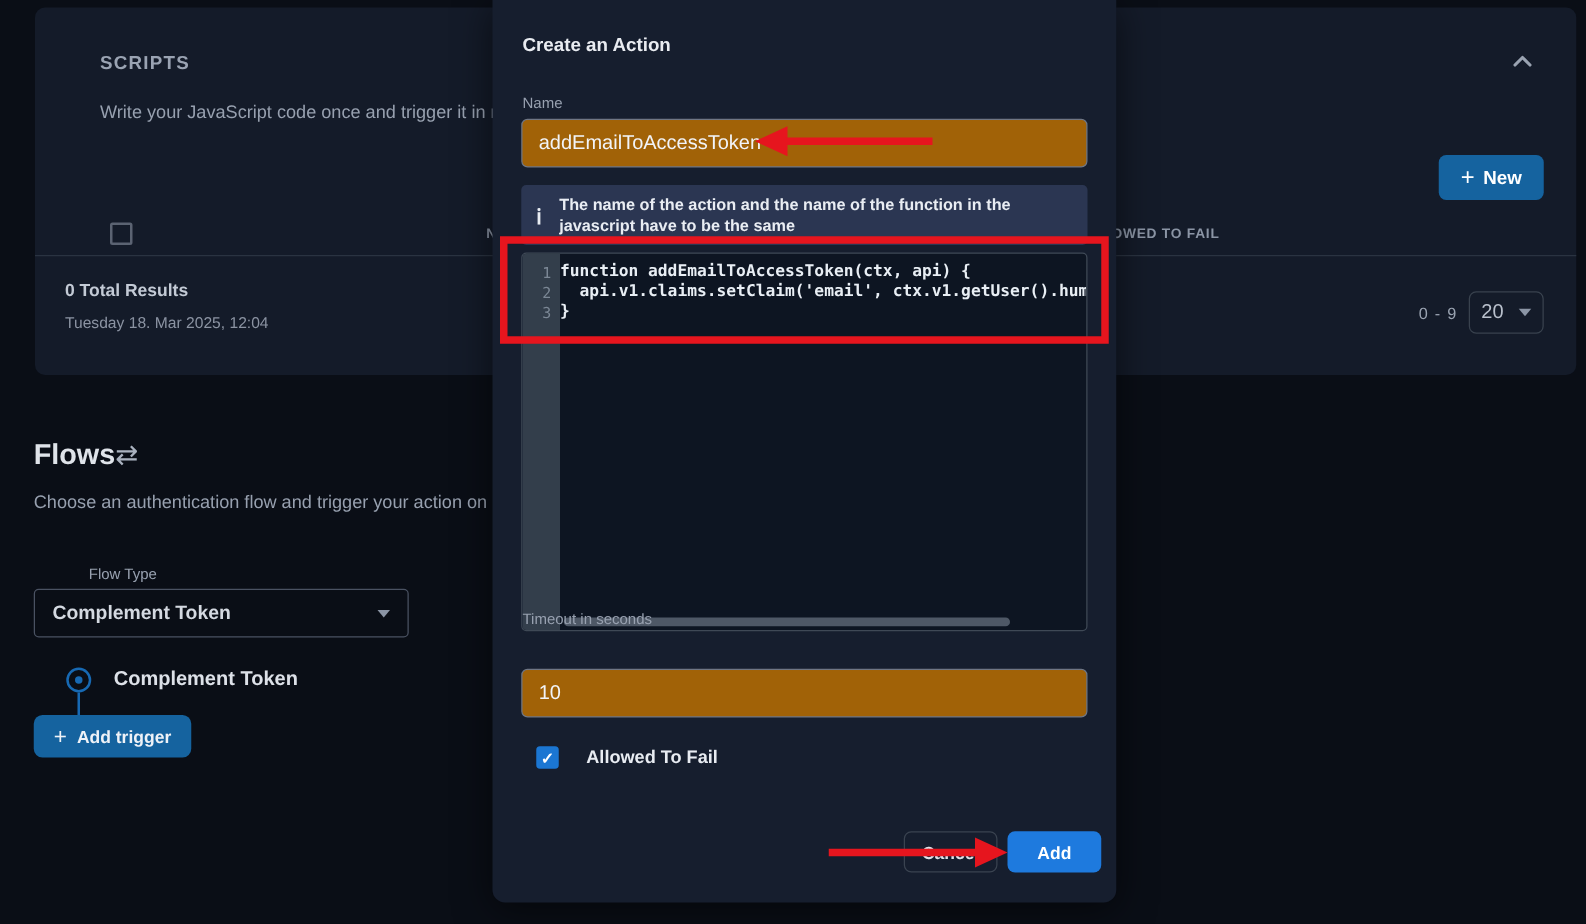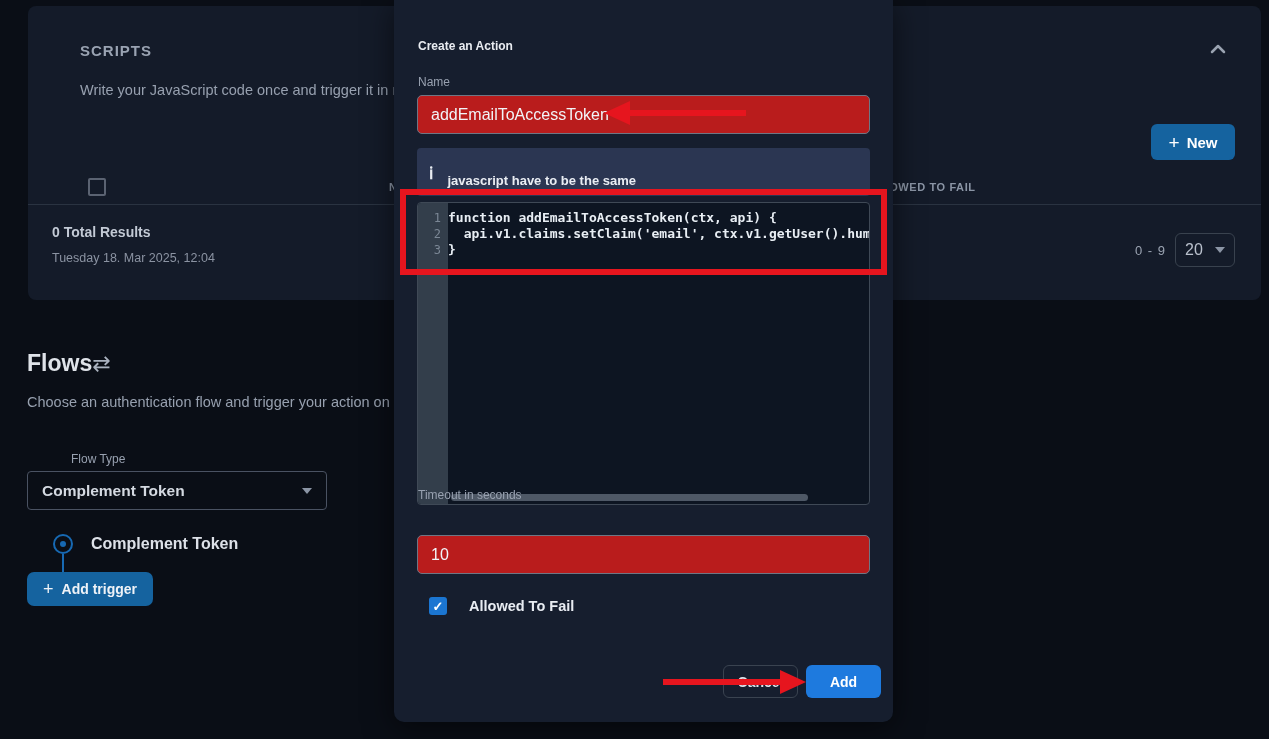--- a/index.html
+++ b/index.html
@@ -86,26 +86,26 @@
     font-family:"Liberation Sans", sans-serif;
   }
   .btn-add-trigger .plus { font-size:18px; font-weight:400; line-height:1; }
 
   
   .modal {
     left:394px; top:0px; width:499px; height:722px;
     background:#161e2e; border-radius:0 0 10px 10px;
     box-shadow:0 6px 30px rgba(0,0,0,.55); z-index:10;
   }
-  .modal-title { left:24px; top:28px; font-size:12px; font-weight:600; color:#e9ecf1;margin-top:11px; }
+  .modal-title { left:24px; top:28px; font-size:15px; font-weight:600; color:#e9ecf1; }
   .field-label { font-size:12px; color:#98a1b0; }
   .name-label { left:24px; top:75px; }
   .text-input {
     left:23px; width:453px; height:39px;
-    background:#b91c1c; border:1px solid #6f7684; border-radius:5px;
+    background:#a16207; border:1px solid #6f7684; border-radius:5px;
     color:#f2f4f8; font-size:16px; padding:0 13px;
     font-family:"Liberation Sans", sans-serif;
   }
   .name-input { top:95px; }
   .info-box {
     left:23px; top:148px; width:453px; height:48px;
     background:#2b3652; border-radius:4px;
     display:flex; align-items:center; padding:0 12px; gap:14px;
   }
   .info-icon { font-size:17px; color:#e9edf3; font-weight:700; }
@@ -238,21 +238,21 @@
 
 <div class="abs modal">
   <div class="abs modal-title">Create an Action</div>
 
   <div class="abs field-label name-label">Name</div>
   <input class="abs text-input name-input" value="addEmailToAccessToken" style="">
 
   <div class="abs info-box">
     <span class="info-icon">ℹ</span>
     <span class="info-text">
-      <br>
+      <span>The name of the action and the name of the function in the</span><br>
       <span>javascript have to be the same</span>
     </span>
   </div>
 
   <div class="abs code-editor">
     <div class="gutter"></div>
     <div class="code-lines">
       <div class="code-row">
         <span class="line-num">1</span>
         <span class="line-code">function addEmailToAccessToken(ctx, api) {</span>

